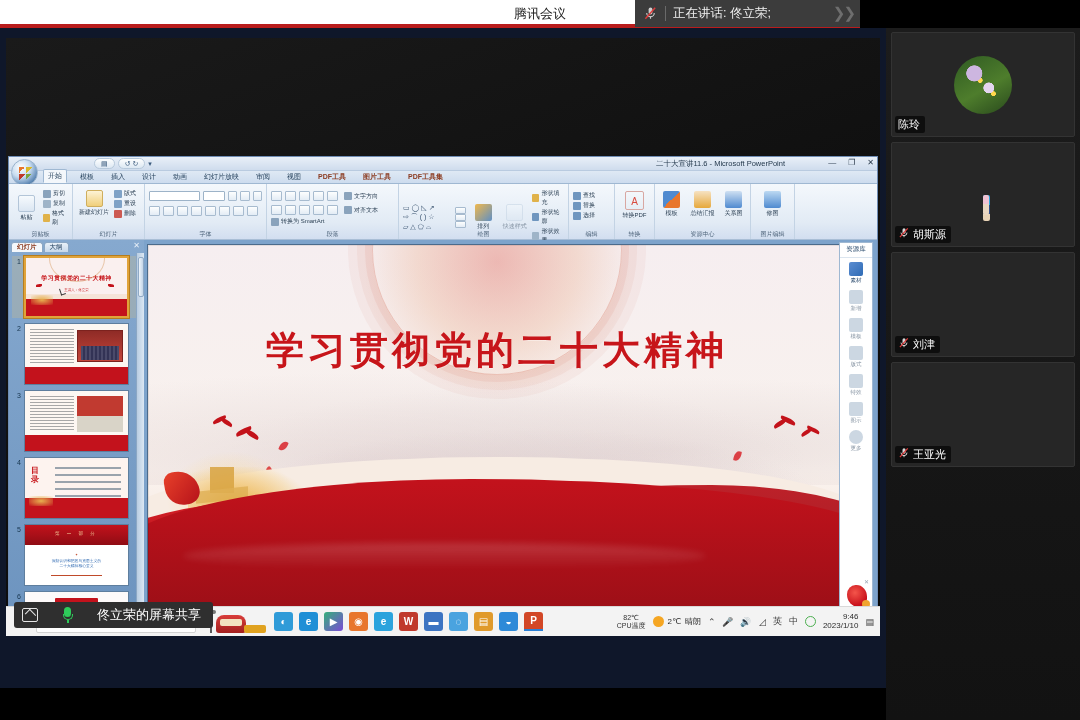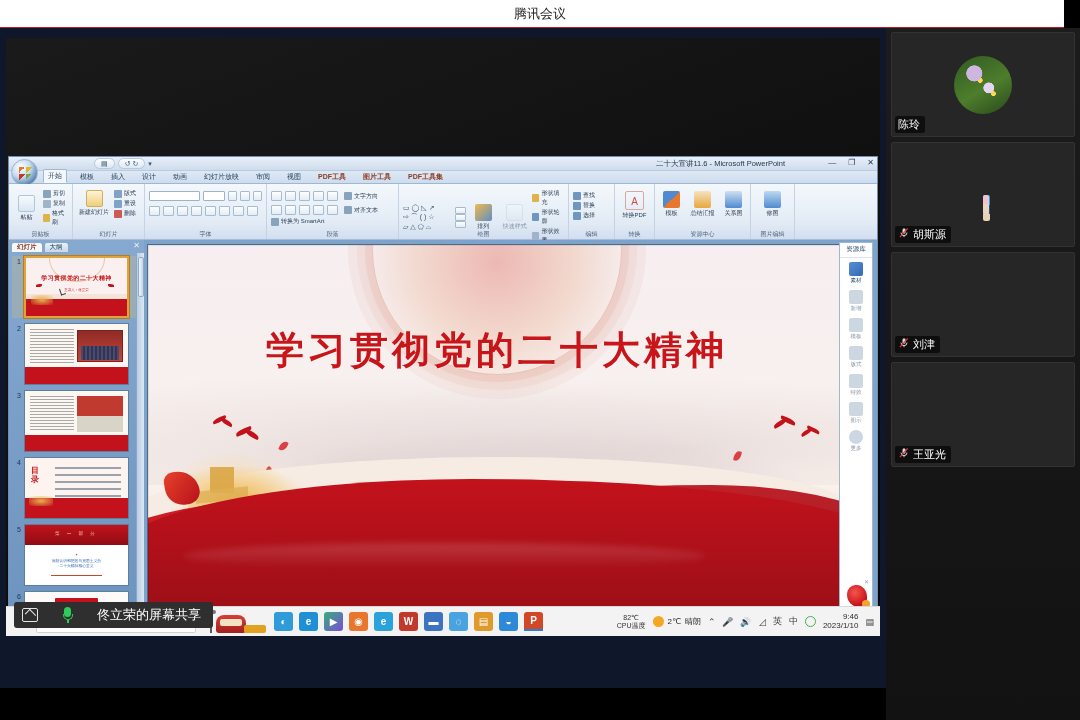--- a/index.html
+++ b/index.html
@@ -5,22 +5,22 @@
   * { box-sizing: border-box; margin: 0; padding: 0; }
   html, body {
     width: 1080px; height: 720px;
     font-family: "Liberation Sans", "DejaVu Sans", sans-serif;
     overflow: hidden; background: #000;
   }
   #app { position: relative; width: 1080px; height: 720px; }
 
   
   .meeting-titlebar {
-    position: absolute; left: 0; top: 0; width: 1064px; height: 28px;
-    background: #ffffff; border-bottom: 1px solid #b91c1c;
+    position: absolute; left: 0; top: 0; width: 860px; height: 28px;
+    background: #ffffff; border-bottom: 4px solid #b91c1c;
   }
   .meeting-title {
     position: absolute; left: 0; top: 0; width: 1080px; height: 28px;
     line-height: 28px; text-align: center; font-size: 13px; color: #222;
   }
   .speaking-badge {
     position: absolute; right: 0; top: 0; width: 225px; height: 27px;
     background: #3c3c3c; display: flex; align-items: center;
     padding-left: 8px; gap: 7px; color: #f0f0f0; font-size: 12.5px;
   }
@@ -228,20 +228,33 @@
   .mic-on .arc { position: absolute; left: 0.5px; top: 7px; width: 10px; height: 6px; border: 1.5px solid #2ecc5a; border-top: none; border-radius: 0 0 6px 6px; }
   .mic-on .stem { position: absolute; left: 4.5px; top: 13px; width: 2px; height: 3px; background: #2ecc5a; }
 </style>
 </head>
 <body>
 
 <div id="app">
 
   <div class="meeting-titlebar">
     <div class="meeting-title">腾讯会议</div>
+    <div class="speaking-badge">
+      <span class="mic-off-ico">
+        <svg width="15" height="15" viewBox="0 0 16 16">
+          <rect x="6" y="1.5" width="4" height="7.5" rx="2" fill="#cfcfcf"></rect>
+          <path d="M4 7.5a4 4 0 0 0 8 0" stroke="#cfcfcf" stroke-width="1.2" fill="none"></path>
+          <rect x="7.4" y="11.2" width="1.2" height="2.4" fill="#cfcfcf"></rect>
+          <line x1="2.5" y1="13.5" x2="13" y2="1.8" stroke="#e03b3b" stroke-width="1.5"></line>
+        </svg>
+      </span>
+      <span class="divider"></span>
+      <span>正在讲话: 佟立荣;</span>
+      <span class="badge-chevrons">❯❯</span>
+    </div>
   </div>
 
   <div class="share-region">
     <div class="desktop">
 
       <div class="ppt-window">
 
         <div class="ppt-titlebar">
           <div class="qat">
             <span class="pill">▤</span>

